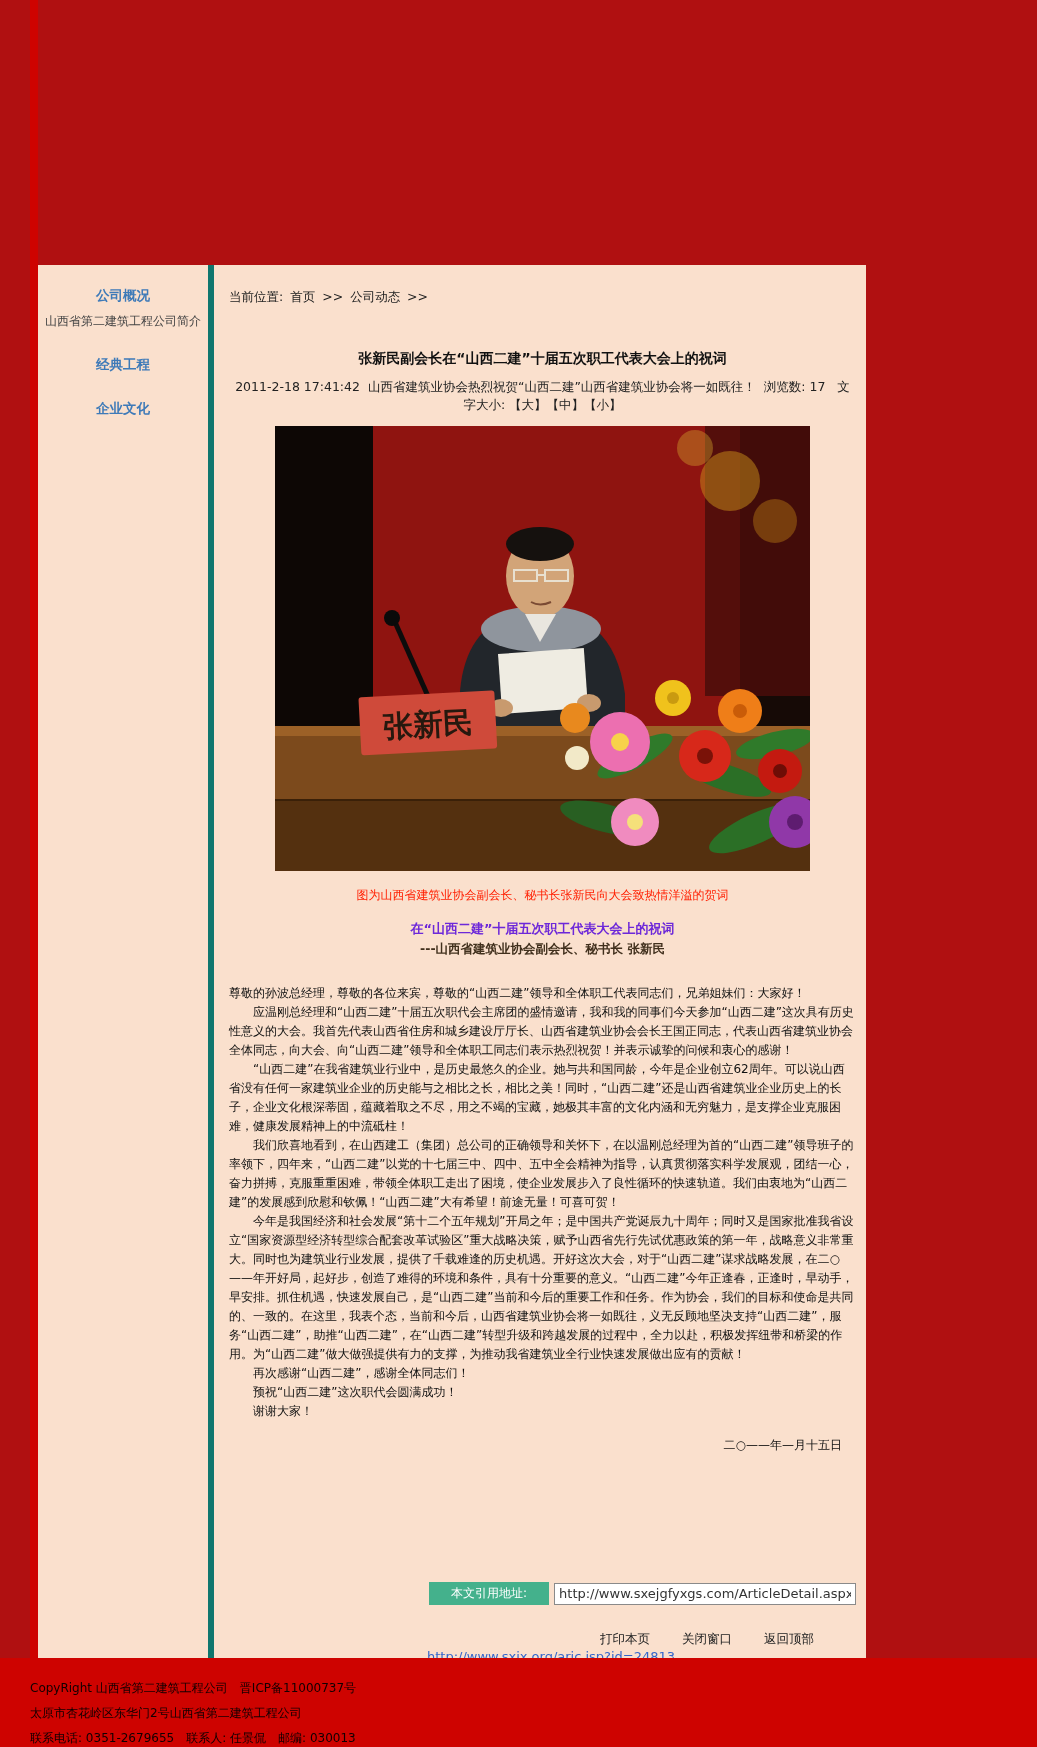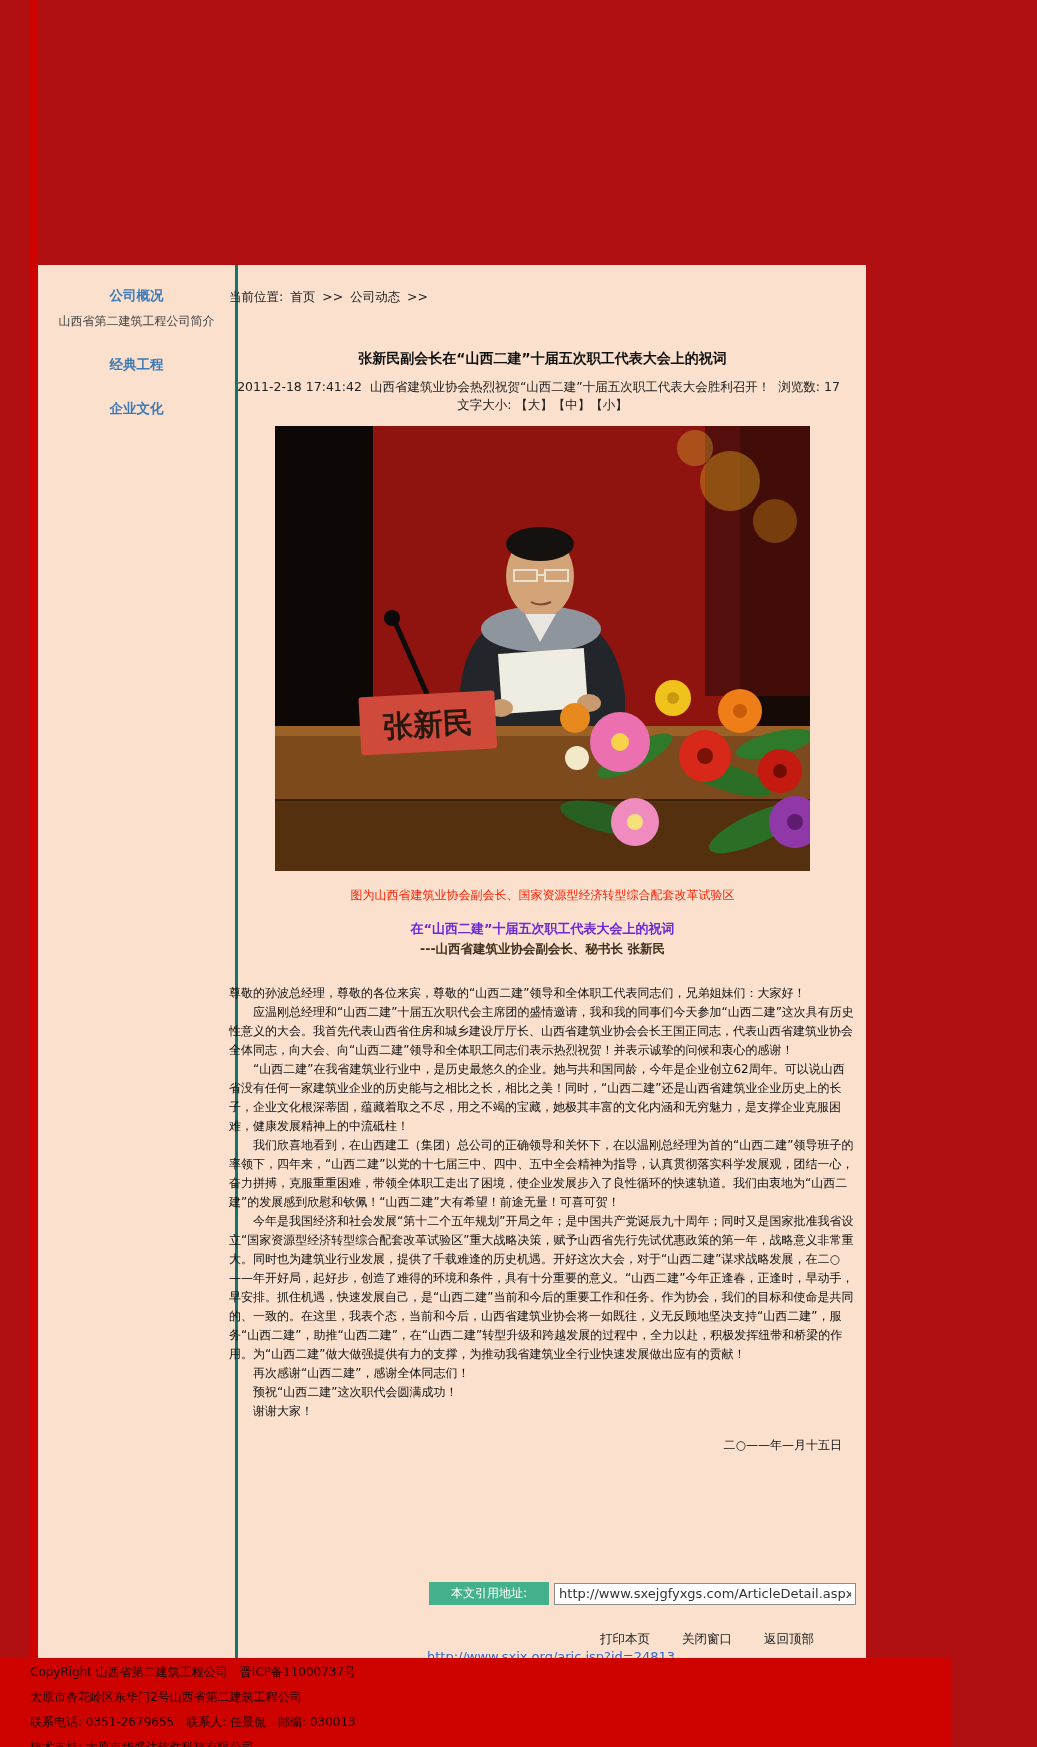--- a/index.html
+++ b/index.html
@@ -4,21 +4,21 @@
 <style>
   html,body{margin:0;padding:0;}
   body{
     width:1037px;height:1747px;position:relative;
     background:#b01011;
     font-family:"DejaVu Sans",sans-serif;
     overflow:hidden;
   }
   .left-strip{position:absolute;left:30px;top:0;width:8px;height:1747px;background:#ce0300;}
   .panel{position:absolute;left:38px;top:265px;width:828px;height:1393px;background:#fae0cd;}
-  .sidebar{position:absolute;left:0;top:0;width:200px;height:100%;border-right:3px solid #0f766e;box-sizing:border-box;text-align:center;padding-top:14px;}
+  .sidebar{position:absolute;left:0;top:0;width:176px;height:100%;border-right:6px solid #0f766e;box-sizing:border-box;text-align:center;padding-top:14px;}
   .side-section{color:#3e7ab8;font-weight:bold;font-size:13.5px;margin:8px 0;cursor:pointer;}
   .side-plain{color:#444;font-size:12px;margin:6px 4px 22px;}
   .side-gap{margin-top:26px;}
   .main{position:absolute;left:181px;top:16px;width:647px;height:100%;box-sizing:border-box;padding:8px 10px 0;}
   .breadcrumb{font-size:12.5px;color:#222;}
   .breadcrumb span{margin-right:3px;}
   .title{text-align:center;font-weight:bold;font-size:14px;color:#111;margin-top:44px;}
   .meta{text-align:center;font-size:12.5px;color:#222;margin-top:10px;line-height:18px;}
   .meta .sz{cursor:pointer;}
   .photo{width:535px;height:445px;margin:12px auto 0;display:block;}
@@ -29,21 +29,21 @@
   .body p{margin:0;}
   .body p.ind{text-indent:2em;}
   .date-line{text-align:right;font-size:12px;color:#111;margin-top:16px;padding-right:14px;}
   .cite-row{margin-top:128px;padding-left:200px;display:flex;align-items:center;}
   .cite-label{background:#44b18c;color:#ffffff;font-size:12px;padding:3px 22px;white-space:nowrap;}
   .cite-input{width:330px;height:18px;border:1px solid #8a8a8a;background:#fff;font-size:13px;color:#333;padding:1px 4px;margin-left:5px;font-family:"DejaVu Sans",sans-serif;}
   .actions{margin-top:26px;text-align:right;padding-right:42px;font-size:12.5px;color:#222;}
   .actions span{margin-left:28px;cursor:pointer;font-family:Liberation Mono, monospace;}
   .ext-link{margin-top:1px;padding-left:198px;font-size:13px;}
   .ext-link a{color:#3366cc;text-decoration:none;cursor:pointer;}
-  .footer{position:absolute;left:0;top:1658px;width:952px;height:89px;background:#ce0300;color:#120000;font-size:12px;box-sizing:border-box;padding:6px 0 0 30px;}
+  .footer{position:absolute;left:0;top:1658px;width:1037px;height:89px;background:#ce0300;color:#120000;font-size:12px;box-sizing:border-box;padding:22px 0 0 30px;}
   .footer div{margin-bottom:8px;}
 </style>
 </head>
 <body>
 
 <div class="left-strip"></div>
 
 <div class="panel">
 
   <div class="sidebar">
@@ -60,21 +60,21 @@
       <span>首页</span>
       <span>&gt;&gt;</span>
       <span>公司动态</span>
       <span>&gt;&gt;</span>
     </div>
 
     <div class="title">张新民副会长在“山西二建”十届五次职工代表大会上的祝词</div>
 
     <div class="meta">
       <span>2011-2-18 17:41:42</span>&nbsp;
-      <span>山西省建筑业协会热烈祝贺“山西二建”十届五次职工代表大会胜利召开！</span>&nbsp;
+      <span>山西省建筑业协会热烈祝贺“山西二建”山西省建筑业协会将一如既往！</span>&nbsp;
       <span>浏览数:</span>
       <span>17</span>&nbsp;&nbsp;
       <span>文字大小:</span>
       <span class="sz">【大】</span><span class="sz">【中】</span><span class="sz">【小】</span>
     </div>
 
     <svg class="photo" viewBox="0 0 535 445" xmlns="http://www.w3.org/2000/svg">
       <rect x="0" y="0" width="535" height="445" fill="#160a06"></rect>
       <rect x="95" y="0" width="370" height="305" fill="#8f1410"></rect>
       <rect x="430" y="0" width="105" height="270" fill="#4a0d0a" opacity="0.85"></rect>
@@ -127,21 +127,21 @@
       <circle cx="430" cy="330" r="8" fill="#7a1208"></circle>
       <circle cx="505" cy="345" r="22" fill="#c41a10"></circle>
       <circle cx="505" cy="345" r="7" fill="#6e0d06"></circle>
       <circle cx="520" cy="396" r="26" fill="#9038a8"></circle>
       <circle cx="520" cy="396" r="8" fill="#5e1c70"></circle>
       <circle cx="360" cy="396" r="24" fill="#f08bbf"></circle>
       <circle cx="360" cy="396" r="8" fill="#f5e07a"></circle>
       <circle cx="302" cy="332" r="12" fill="#f2e9c8"></circle>
     </svg>
 
-    <div class="caption">图为山西省建筑业协会副会长、国家资源型经济转型综合配套改革试验区</div>
+    <div class="caption">图为山西省建筑业协会副会长、秘书长张新民向大会致热情洋溢的贺词</div>
     <div class="subtitle">在“山西二建”十届五次职工代表大会上的祝词</div>
     <div class="byline">---山西省建筑业协会副会长、秘书长 张新民</div>
 
     <div class="body">
       <p>尊敬的孙波总经理，尊敬的各位来宾，尊敬的“山西二建”领导和全体职工代表同志们，兄弟姐妹们：大家好！</p>
       <p class="ind">应温刚总经理和“山西二建”十届五次职代会主席团的盛情邀请，我和我的同事们今天参加“山西二建”这次具有历史性意义的大会。我首先代表山西省住房和城乡建设厅厅长、山西省建筑业协会会长王国正同志，代表山西省建筑业协会全体同志，向大会、向“山西二建”领导和全体职工同志们表示热烈祝贺！并表示诚挚的问候和衷心的感谢！</p>
       <p class="ind">“山西二建”在我省建筑业行业中，是历史最悠久的企业。她与共和国同龄，今年是企业创立62周年。可以说山西省没有任何一家建筑业企业的历史能与之相比之长，相比之美！同时，“山西二建”还是山西省建筑业企业历史上的长子，企业文化根深蒂固，蕴藏着取之不尽，用之不竭的宝藏，她极其丰富的文化内涵和无穷魅力，是支撑企业克服困难，健康发展精神上的中流砥柱！</p>
       <p class="ind">我们欣喜地看到，在山西建工（集团）总公司的正确领导和关怀下，在以温刚总经理为首的“山西二建”领导班子的率领下，四年来，“山西二建”以党的十七届三中、四中、五中全会精神为指导，认真贯彻落实科学发展观，团结一心，奋力拼搏，克服重重困难，带领全体职工走出了困境，使企业发展步入了良性循环的快速轨道。我们由衷地为“山西二建”的发展感到欣慰和钦佩！“山西二建”大有希望！前途无量！可喜可贺！</p>
       <p class="ind">今年是我国经济和社会发展“第十二个五年规划”开局之年；是中国共产党诞辰九十周年；同时又是国家批准我省设立“国家资源型经济转型综合配套改革试验区”重大战略决策，赋予山西省先行先试优惠政策的第一年，战略意义非常重大。同时也为建筑业行业发展，提供了千载难逢的历史机遇。开好这次大会，对于“山西二建”谋求战略发展，在二○——年开好局，起好步，创造了难得的环境和条件，具有十分重要的意义。“山西二建”今年正逢春，正逢时，早动手，早安排。抓住机遇，快速发展自己，是“山西二建”当前和今后的重要工作和任务。作为协会，我们的目标和使命是共同的、一致的。在这里，我表个态，当前和今后，山西省建筑业协会将一如既往，义无反顾地坚决支持“山西二建”，服务“山西二建”，助推“山西二建”，在“山西二建”转型升级和跨越发展的过程中，全力以赴，积极发挥纽带和桥梁的作用。为“山西二建”做大做强提供有力的支撑，为推动我省建筑业全行业快速发展做出应有的贡献！</p>
       <p class="ind">再次感谢“山西二建”，感谢全体同志们！</p>

